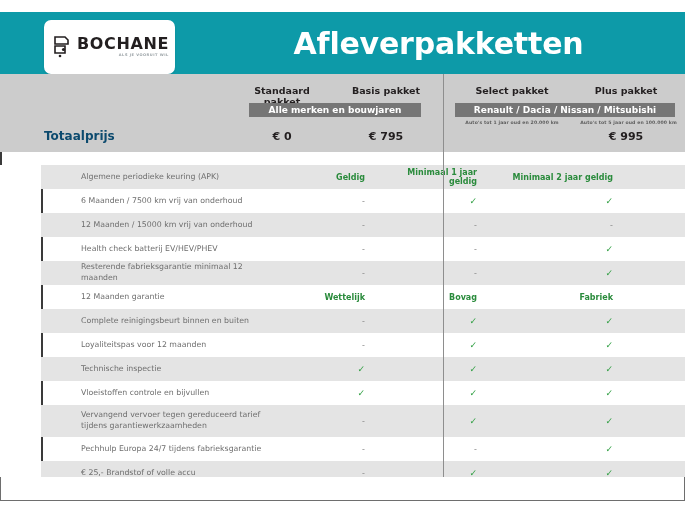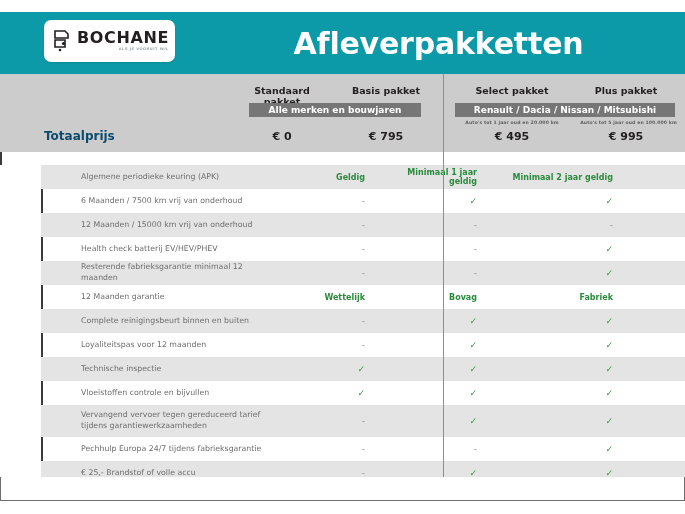--- a/index.html
+++ b/index.html
@@ -12,21 +12,21 @@
   .page{position:relative;width:685px;height:514px;background:#fff;}
 
   
   .banner{
     position:absolute;left:0;top:12px;width:685px;height:62px;
     background:#0d9aa8;
     display:flex;align-items:center;
   }
   .logo-card{
     position:absolute;left:44px;top:8px;
-    width:131px;height:42px;
+    width:131px;height:54px;
     background:#ffffff;border-radius:7px;
     display:flex;align-items:center;justify-content:center;
     box-shadow:0 1px 2px rgba(0,0,0,.12);
   }
   .logo-inner{display:flex;align-items:center;gap:5px;padding-left:2px;}
   .logo-mark{width:20px;height:24px;position:relative;}
   .logo-text-wrap{display:flex;flex-direction:column;align-items:flex-end;line-height:1;}
   .logo-word{
     font-family:"DejaVu Sans", sans-serif;
     font-size:16px;font-weight:700;letter-spacing:.6px;color:#231f20;
@@ -161,21 +161,20 @@
 
   <div class="grey-pill" style="left:249px;top:103px;width:172px;">Alle merken en bouwjaren</div>
   <div class="grey-pill" style="left:455px;top:103px;width:220px;">Renault / Dacia / Nissan / Mitsubishi</div>
 
   <div class="hb-sub" style="left:452px;top:120px;width:120px;">Auto's tot 1 jaar oud en 20.000 km</div>
   <div class="hb-sub" style="left:576px;top:120px;width:105px;">Auto's tot 5 jaar oud en 100.000 km</div>
 
   <div class="hb-total">Totaalprijs</div>
   <div class="hb-price" style="left:240px;top:130px;width:84px;">€ 0</div>
   <div class="hb-price" style="left:336px;top:130px;width:100px;">€ 795</div>
-  <div class="hb-price" style="left:452px;top:130px;width:120px;">€ 495</div>
   <div class="hb-price" style="left:576px;top:130px;width:100px;">€ 995</div>
 
   <div class="spacer"></div>
   <div class="spacer-tick"></div>
 
   <div class="table" id="table-body">
       <div class="row alt">
         <div class="row-tick"></div>
         <div class="cell-label">Algemene periodieke keuring (APK)</div>
         <div class="cell c1">Geldig</div>

